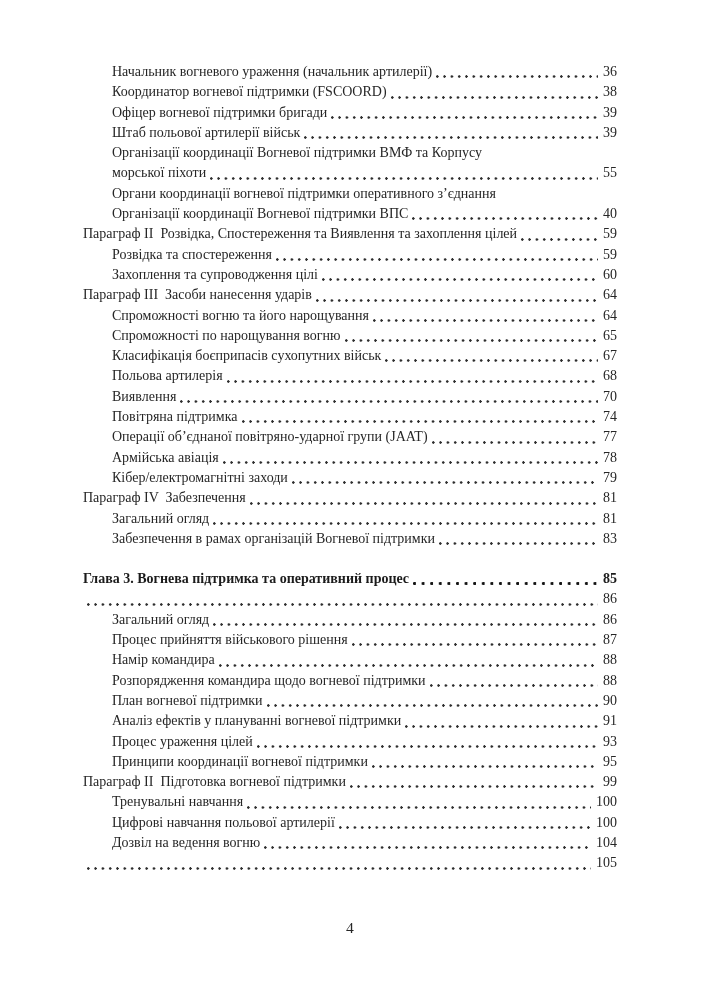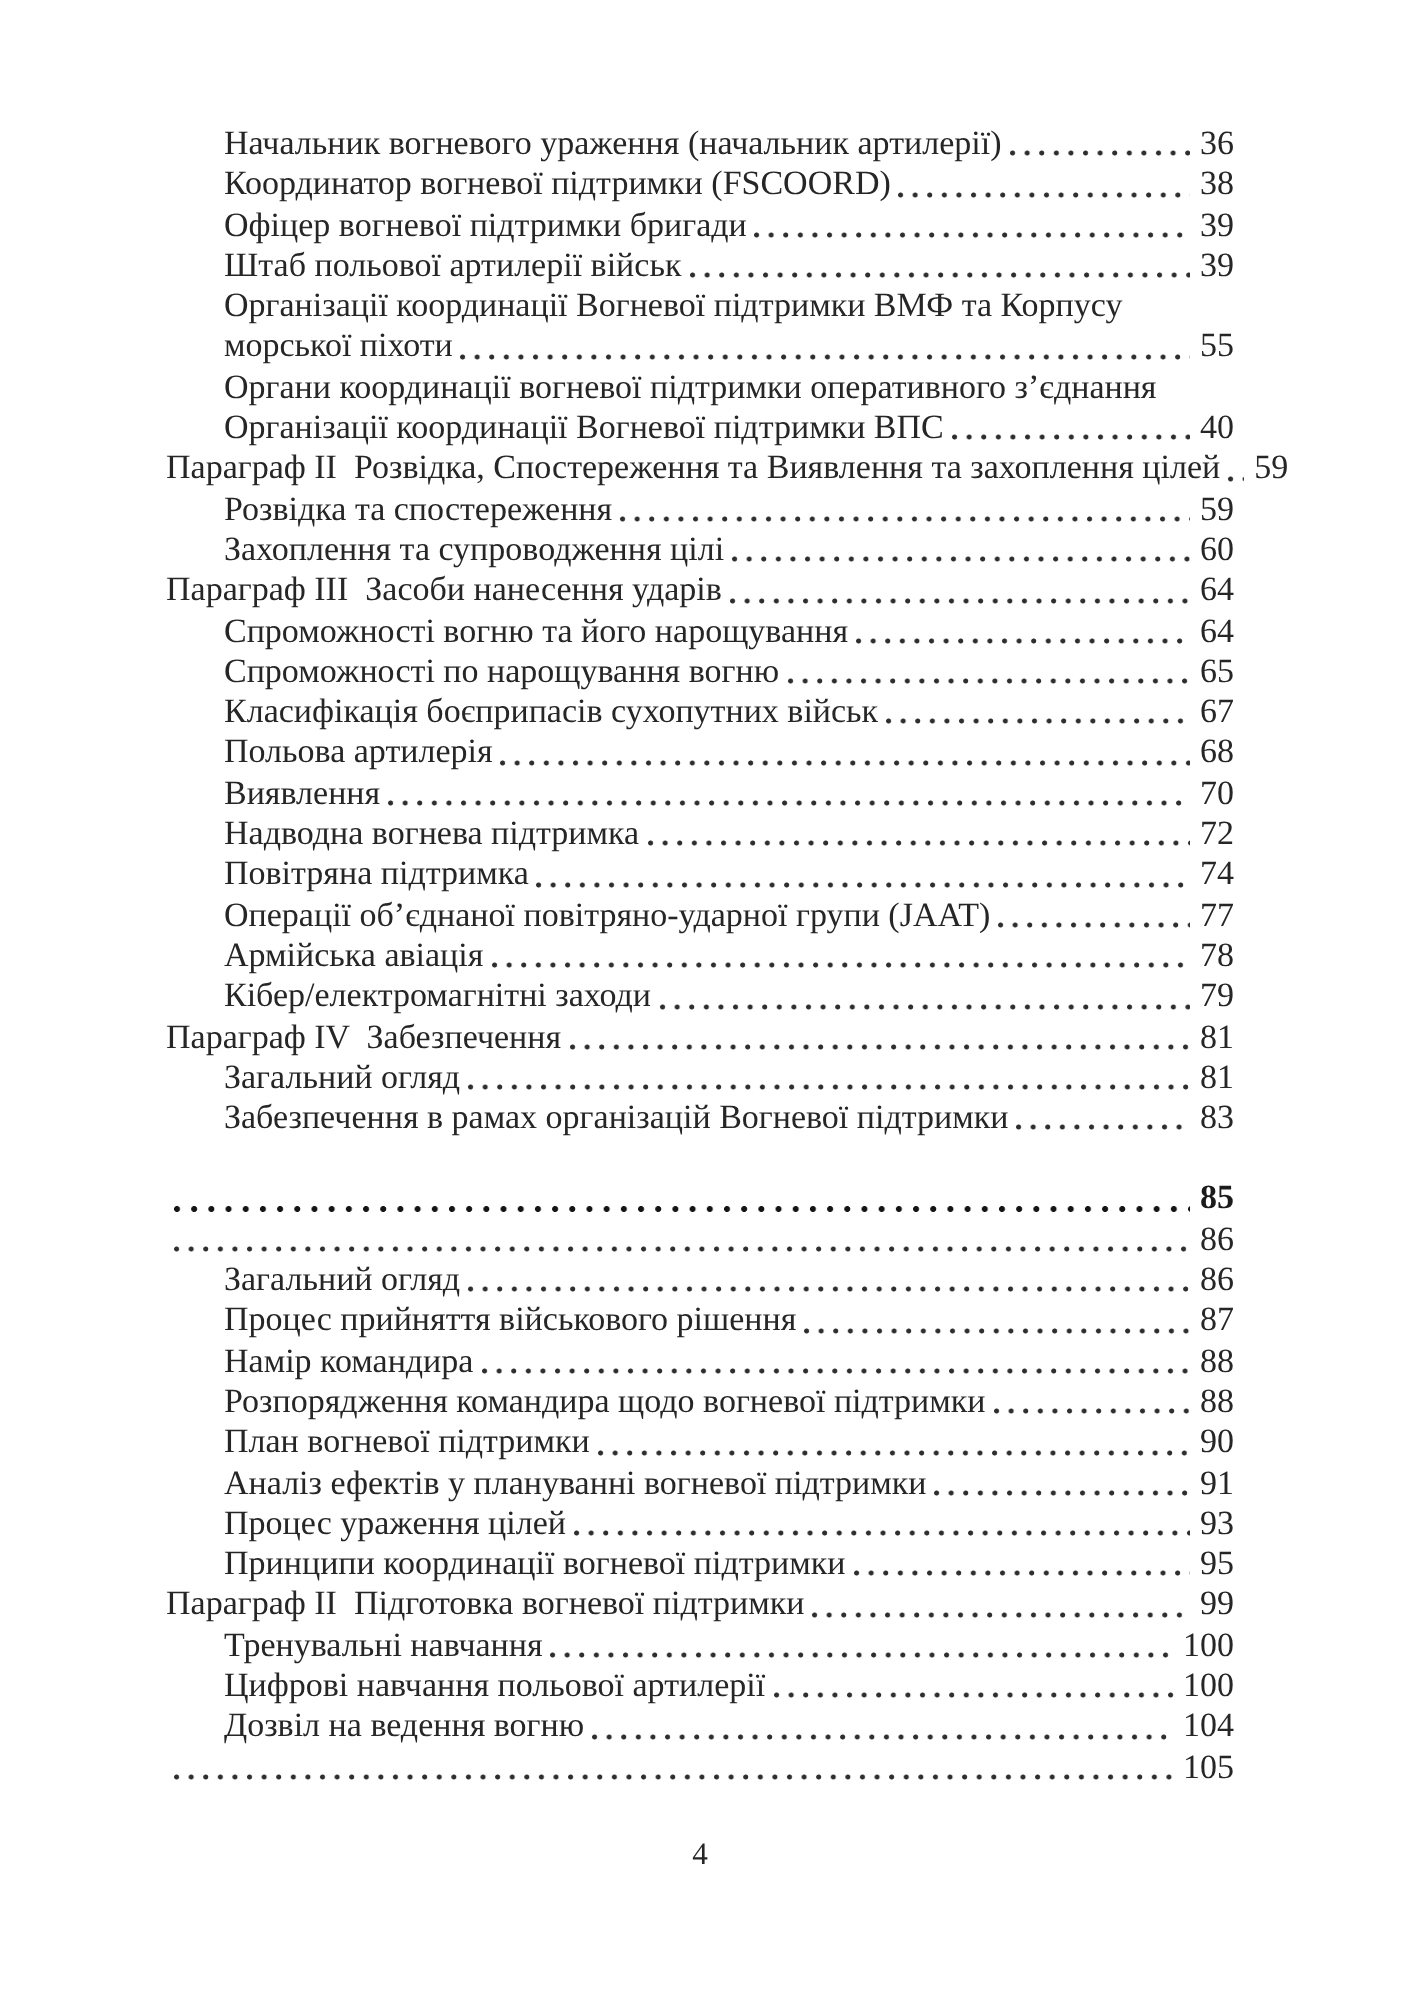--- a/index.html
+++ b/index.html
@@ -21,21 +21,21 @@
     height: 1000px;
     padding: 62px 90px 0 83px;
     background: #ffffff;
   }
   .toc {
     width: 100%;
   }
   .toc-row {
     display: flex;
     align-items: baseline;
-    font-size: 17px;
+    font-size: 14px;
     line-height: 20.3px;
   }
   .toc-row.indent-2 { padding-left: 29px; }
   .toc-row.bold { font-weight: bold; color: #1b1b1b; }
   .toc-row.gap-before { margin-top: 20px; }
   .toc-title { white-space: pre; }
   .toc-leader {
     flex: 1 1 auto;
     min-width: 8px;
     align-self: stretch;
@@ -148,25 +148,20 @@
         <span class="toc-title">Польова артилерія</span>
         <span class="toc-leader"></span>
         <span class="toc-page">68</span>
       </div>
       <div class="toc-row indent-2">
         <span class="toc-title">Виявлення</span>
         <span class="toc-leader"></span>
         <span class="toc-page">70</span>
       </div>
       <div class="toc-row indent-2">
-        <span class="toc-title">Надводна вогнева підтримка</span>
-        <span class="toc-leader"></span>
-        <span class="toc-page">72</span>
-      </div>
-      <div class="toc-row indent-2">
         <span class="toc-title">Повітряна підтримка</span>
         <span class="toc-leader"></span>
         <span class="toc-page">74</span>
       </div>
       <div class="toc-row indent-2">
         <span class="toc-title">Операції об’єднаної повітряно-ударної групи (JAAT)</span>
         <span class="toc-leader"></span>
         <span class="toc-page">77</span>
       </div>
       <div class="toc-row indent-2">
@@ -188,20 +183,21 @@
         <span class="toc-title">Загальний огляд</span>
         <span class="toc-leader"></span>
         <span class="toc-page">81</span>
       </div>
       <div class="toc-row indent-2">
         <span class="toc-title">Забезпечення в рамах організацій Вогневої підтримки</span>
         <span class="toc-leader"></span>
         <span class="toc-page">83</span>
       </div>
       <div class="toc-row indent-1 bold gap-before">
+        <span class="toc-title">Глава 3. Вогнева підтримка та оперативний процес</span>
         <span class="toc-leader"></span>
         <span class="toc-page">85</span>
       </div>
       <div class="toc-row indent-1">
         <span class="toc-leader"></span>
         <span class="toc-page">86</span>
       </div>
       <div class="toc-row indent-2">
         <span class="toc-title">Загальний огляд</span>
         <span class="toc-leader"></span>

